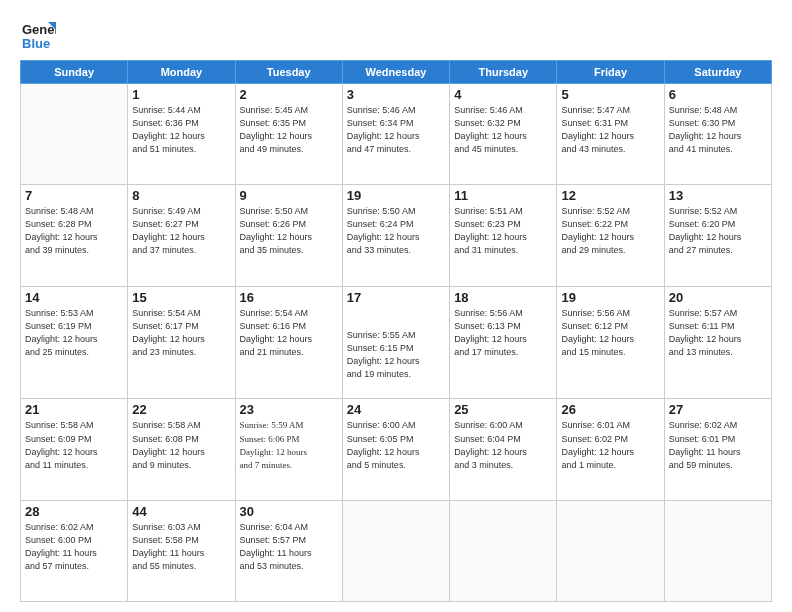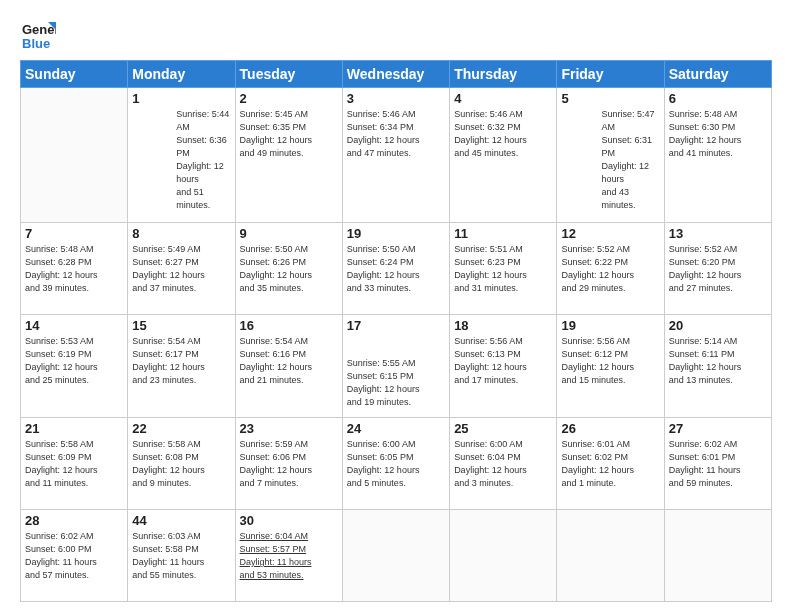--- a/index.html
+++ b/index.html
@@ -48,25 +48,25 @@
     .calendar {
       flex: 1;
       border: 1px solid #ccc;
       border-collapse: collapse;
       width: 100%;
       table-layout: fixed;
     }
     .calendar th {
       background: #2a7dd1;
       color: #fff;
-      font-size: 14px;
+      font-size: 11px;
       font-weight: bold;
       padding: 5px 4px;
       border: 1px solid #5a9fe0;
-      text-align: left;
+      text-align: center;
     }
     .calendar td {
       border: 1px solid #ccc;
       vertical-align: top;
       padding: 3px 4px;
       font-size: 9.5px;
       color: #333;
       height: 88px;
     }
     .day-number {
@@ -113,21 +113,21 @@
           <th>Thursday</th>
           <th>Friday</th>
           <th>Saturday</th>
         </tr>
     </thead>
     <tbody id="calendar-body">
     <tr>
           <td class="empty-cell"></td>
           <td>
             <span class="day-number">1</span>
-            <div class="day-info" style="white-space: pre-line; margin-left: 44px;">Sunrise: 5:44 AM
+            <div class="day-info" style="white-space: pre-line;">Sunrise: 5:44 AM
 Sunset: 6:36 PM
 Daylight: 12 hours
 and 51 minutes.</div>
           </td>
           <td>
             <span class="day-number">2</span>
             <div class="day-info" style="white-space: pre-line;">Sunrise: 5:45 AM
 Sunset: 6:35 PM
 Daylight: 12 hours
 and 49 minutes.</div>
@@ -141,21 +141,21 @@
           </td>
           <td>
             <span class="day-number">4</span>
             <div class="day-info" style="white-space: pre-line;">Sunrise: 5:46 AM
 Sunset: 6:32 PM
 Daylight: 12 hours
 and 45 minutes.</div>
           </td>
           <td>
             <span class="day-number">5</span>
-            <div class="day-info" style="white-space: pre-line; margin-left: 40px;">Sunrise: 5:47 AM
+            <div class="day-info" style="white-space: pre-line;">Sunrise: 5:47 AM
 Sunset: 6:31 PM
 Daylight: 12 hours
 and 43 minutes.</div>
           </td>
           <td>
             <span class="day-number">6</span>
             <div class="day-info" style="white-space: pre-line;">Sunrise: 5:48 AM
 Sunset: 6:30 PM
 Daylight: 12 hours
 and 41 minutes.</div>
@@ -250,21 +250,21 @@
           </td>
           <td>
             <span class="day-number">19</span>
             <div class="day-info" style="white-space: pre-line;">Sunrise: 5:56 AM
 Sunset: 6:12 PM
 Daylight: 12 hours
 and 15 minutes.</div>
           </td>
           <td>
             <span class="day-number">20</span>
-            <div class="day-info" style="white-space: pre-line;">Sunrise: 5:14 AM
+            <div class="day-info" style="white-space: pre-line;">Sunrise: 5:57 AM
 Sunset: 6:11 PM
 Daylight: 12 hours
 and 13 minutes.</div>
           </td>
         </tr>
         <tr>
           <td>
             <span class="day-number">21</span>
             <div class="day-info" style="white-space: pre-line;">Sunrise: 5:58 AM
 Sunset: 6:09 PM
@@ -273,21 +273,21 @@
           </td>
           <td>
             <span class="day-number">22</span>
             <div class="day-info" style="white-space: pre-line;">Sunrise: 5:58 AM
 Sunset: 6:08 PM
 Daylight: 12 hours
 and 9 minutes.</div>
           </td>
           <td>
             <span class="day-number">23</span>
-            <div class="day-info" style="white-space: pre-line;">Sunrise: 5:59 AM
+            <div class="day-info" style="white-space: pre-line; font-family: Liberation Serif, serif;">Sunrise: 5:59 AM
 Sunset: 6:06 PM
 Daylight: 12 hours
 and 7 minutes.</div>
           </td>
           <td>
             <span class="day-number">24</span>
             <div class="day-info" style="white-space: pre-line;">Sunrise: 6:00 AM
 Sunset: 6:05 PM
 Daylight: 12 hours
 and 5 minutes.</div>
@@ -324,21 +324,21 @@
           </td>
           <td>
             <span class="day-number">44</span>
             <div class="day-info" style="white-space: pre-line;">Sunrise: 6:03 AM
 Sunset: 5:58 PM
 Daylight: 11 hours
 and 55 minutes.</div>
           </td>
           <td>
             <span class="day-number">30</span>
-            <div class="day-info" style="white-space: pre-line; text-decoration: underline;">Sunrise: 6:04 AM
+            <div class="day-info" style="white-space: pre-line;">Sunrise: 6:04 AM
 Sunset: 5:57 PM
 Daylight: 11 hours
 and 53 minutes.</div>
           </td>
           <td class="empty-cell"></td>
           <td class="empty-cell"></td>
           <td class="empty-cell"></td>
           <td class="empty-cell"></td>
         </tr>
       </tbody>

